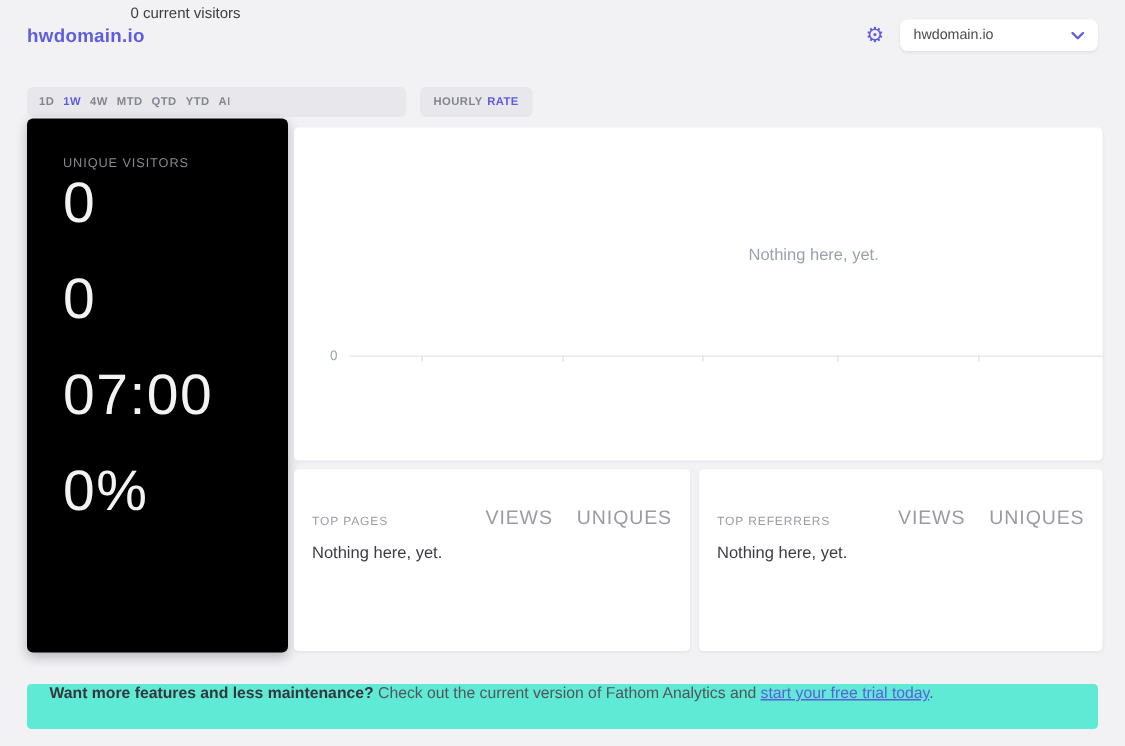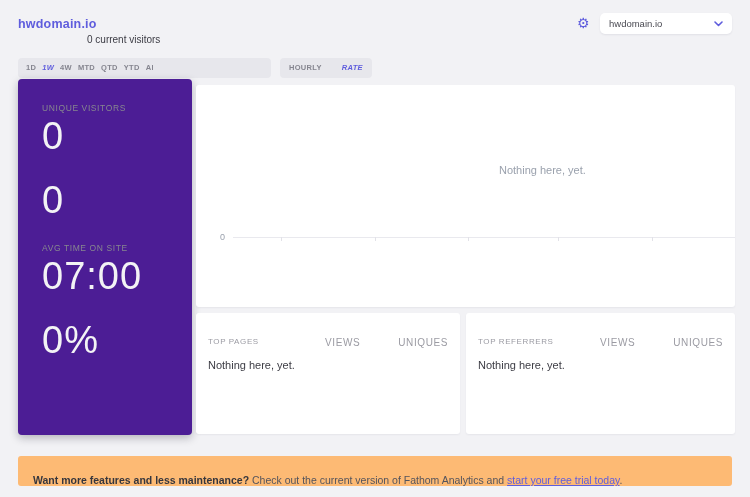--- a/index.html
+++ b/index.html
@@ -13,21 +13,21 @@
   }
 
   
   .header { position:absolute; top:0; left:0; width:638px; height:48px;text-align:right; }
   .brand {
     position:absolute; left:18px; top:17px;
     font-size:12.5px; font-weight:bold; color:#5f5ddd; letter-spacing:.2px;
     cursor:pointer;
   }
   .current-visitors {
-    position:absolute; left:87px; top:34px;
+    position:absolute; left:87px; top:4px;
     font-size:10px; color:#3c3c44;
   }
   .gear {
     position:absolute; left:577px; top:13px;
     font-size:14px; color:#5f5ddd; line-height:20px; cursor:pointer;
   }
   .site-select {
     position:absolute; left:600px; top:13px; width:132px; height:21px;
     background:#ffffff; border-radius:5px;
     box-shadow:0 1px 2px rgba(30,30,60,.08);
@@ -37,31 +37,31 @@
   .site-select .chev { margin-left:auto; display:flex; }
 
   
   .fgroup {
     position:absolute; top:58px; height:20px;
     background:#e7e7ec; border-radius:4px;
     display:flex; align-items:center;
   }
   .fgroup.periods { left:18px; padding:0 8px; gap:6px; }
   .fgroup.range   { left:153px; width:118px; }
-  .fgroup.gran    { left:280px; padding:0 9px; gap:20px; }
+  .fgroup.gran    { left:280px; padding:0 9px; gap:3px; }
   .fbtn {
     font-size:7.5px; font-weight:bold; letter-spacing:.3px;
     color:#85858f; cursor:pointer; line-height:20px;
   }
-  .fbtn.active { color:#5f5ddd;font-style:italic; }
+  .fbtn.active { color:#5f5ddd; }
 
   
   .stats-panel {
     position:absolute; left:18px; top:79px; width:174px; height:356px;
-    background:#4c1d95; border-radius:4px;
+    background:#000000; border-radius:4px;
     box-shadow:0 3px 8px rgba(20,20,40,.28);
     padding:24px 0 0 24px;
   }
   .stat { margin-bottom:22px; }
   .stat-label {
     font-size:8.5px; letter-spacing:.6px; color:#87878f;
     margin-bottom:2px; text-transform:uppercase;
   }
   .stat-value {
     font-size:38px; font-weight:200; color:#f3f3f5;
@@ -85,33 +85,33 @@
   }
   .axis-line {
     position:absolute; left:37px; right:0; top:152px;
     height:1px; background:#e9e9ee;
   }
   .tick { position:absolute; width:1px; height:4px; background:#e2e2e8; top:152px; }
 
   .list-panel { top:313px; height:121px; padding:24px 12px 0 12px; }
   .list-panel.pages { left:196px; width:264px; }
   .list-panel.referrers { left:466px; width:269px; }
-  .list-head { display:flex; align-items:flex-start; }
+  .list-head { display:flex; align-items:flex-end; }
   .list-title {
     font-size:8px; letter-spacing:.6px; color:#9b9ba3; text-transform:uppercase;
   }
   .list-cols { margin-left:auto; display:flex; gap:16px; }
-  .list-col { font-size:10px; letter-spacing:.6px; color:#9b9ba3;margin-left:22px; }
+  .list-col { font-size:13px; letter-spacing:.6px; color:#9b9ba3; }
   .list-empty { margin-top:11px; font-size:11px; color:#3c3c44; }
 
   
   .banner {
     position:absolute; left:18px; top:456px; width:714px; height:30px;
-    background:#fdba74; border-radius:3px;
-    display:flex; align-items:flex-end; padding:0 15px;
+    background:#5eead4; border-radius:3px;
+    display:flex; align-items:flex-start; padding:0 15px;
     font-size:10.5px; color:#54545c;
   }
   .banner b { color:#36363d; }
   .banner a { color:#5f5ddd; text-decoration:underline; cursor:pointer; }
 </style>
 </head>
 <body>
 
 <div class="header">
   <div class="brand">hwdomain.io</div>
@@ -144,21 +144,20 @@
 
 <div class="stats-panel">
   <div class="stat">
     <div class="stat-label">UNIQUE VISITORS</div>
     <div class="stat-value">0</div>
   </div>
   <div class="stat">
     <div class="stat-value">0</div>
   </div>
   <div class="stat">
-    <div class="stat-label">AVG TIME ON SITE</div>
     <div class="stat-value">07:00</div>
   </div>
   <div class="stat">
     <div class="stat-value">0%</div>
   </div>
 </div>
 
 <div class="panel chart-panel">
   <div class="chart-empty">Nothing here, yet.</div>
   <div class="axis-zero">0</div>

